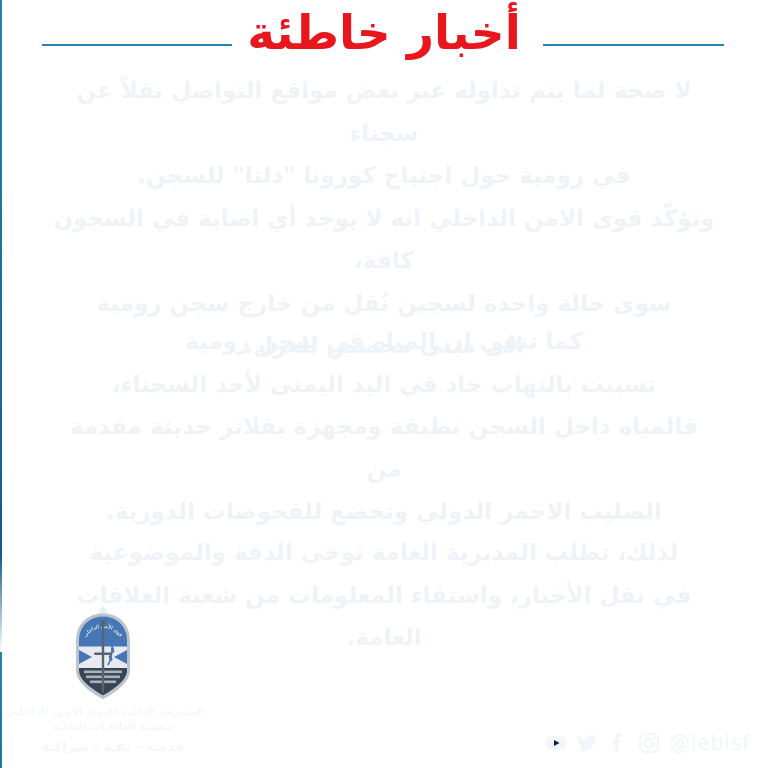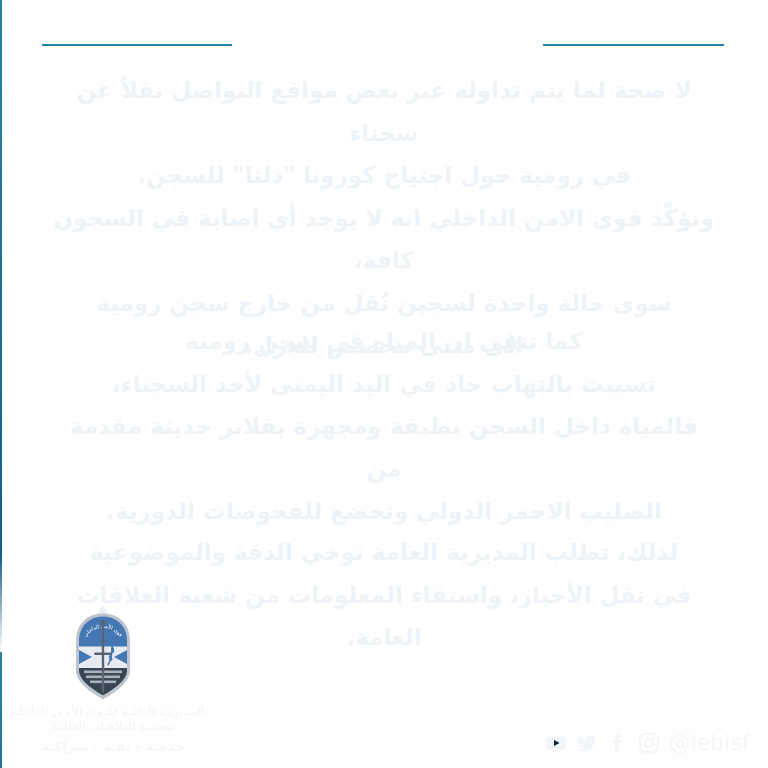--- a/index.html
+++ b/index.html
@@ -46,20 +46,21 @@
 </head>
 <body>
 
 <div class="poster">
 
   <div class="frame-seg frame-top-left"></div>
   <div class="frame-seg frame-top-right"></div>
   <div class="frame-left"></div>
   <div class="frame-right"></div>
 
+  <h1 class="title" dir="rtl">أخبار خاطئة</h1>
 
   <div class="para para-1" dir="rtl">
     <div class="line">لا صحة لما يتم تداوله عبر بعض مواقع التواصل نقلاً عن سجناء</div>
     <div class="line">في رومية حول اجتياح كورونا "دلتا" للسجن.</div>
     <div class="line">وتؤكّد قوى الامن الداخلي انه لا يوجد أي اصابة في السجون كافة،</div>
     <div class="line">سوى حالة واحدة لسجين نُقل من خارج سجن رومية</div>
     <div class="line">الى مبنى مخصص للعزل.</div>
   </div>
 
   <div class="para para-2" dir="rtl">

